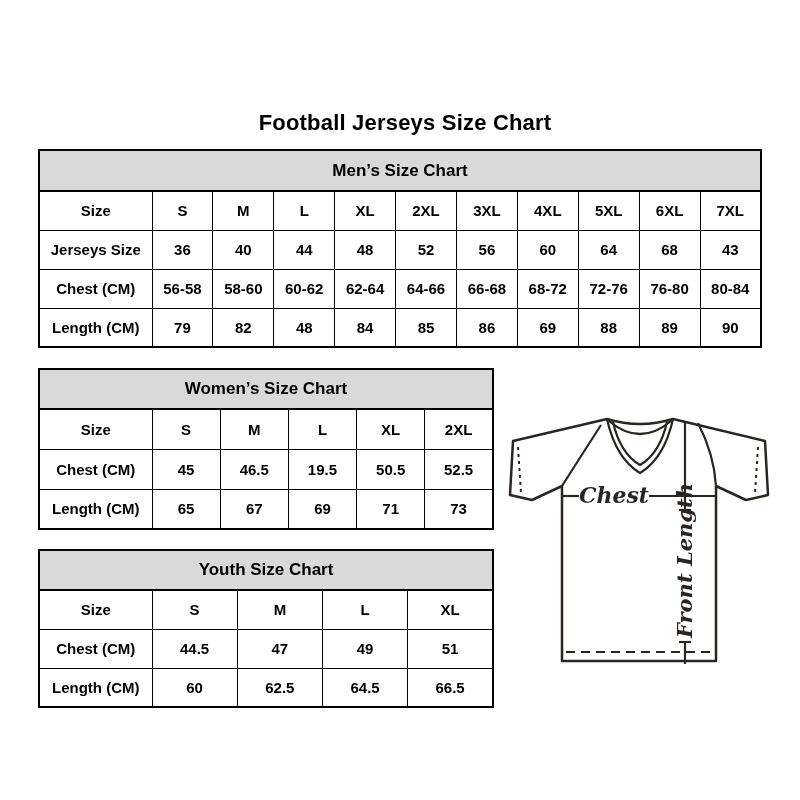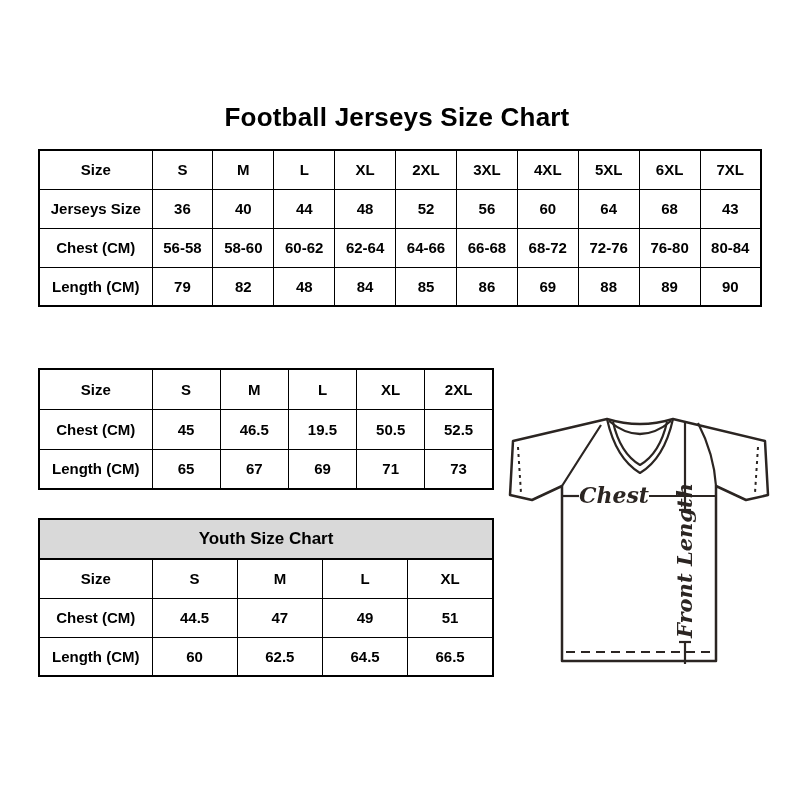--- a/index.html
+++ b/index.html
@@ -1,30 +1,30 @@
 <!DOCTYPE html>
 <html><head>
 <meta charset="utf-8">
 <style>
   html,body{margin:0;padding:0;background:#fff;}
   .canvas{position:relative;width:800px;height:800px;background:#fff;
           font-family:"Liberation Sans",sans-serif;color:#000;overflow:hidden;}
-  .title{position:absolute;top:94px;left:0;width:778px;margin:8px;
-         text-align:center;font-size:26px;font-weight:bold;letter-spacing:.2px;}
+  .title{position:absolute;top:94px;left:0;width:778px;margin:16px;
+         text-align:center;font-size:22px;font-weight:bold;letter-spacing:.2px;}
   table.size-table{position:absolute;border-collapse:collapse;table-layout:fixed;
                    background:#fff;border:2px solid #000;}
   .size-table th,.size-table td{border:1px solid #000;padding:0;margin:0;
                    font-weight:bold;text-align:center;vertical-align:middle;
                    font-size:15px;color:#000;overflow:hidden;white-space:nowrap;}
   .size-table tr.band th{background:#d9d9d9;font-size:17px;border-bottom:2px solid #000;}
   .t-men{left:38px;top:149px;width:724px;}
   .t-men tr{height:39px;} .t-men tr.band{height:41px;}
   .t-women{left:38px;top:368px;width:456px;}
   .t-women tr{height:40px;} .t-women tr.band{height:40px;}
-  .t-youth{left:38px;top:518px;width:456px;}
+  .t-youth{left:38px;top:549px;width:456px;}
   .t-youth tr{height:39px;} .t-youth tr.band{height:40px;}
   col.lab{width:113px;}
   .jersey{position:absolute;left:495px;top:398px;}
   .jersey .ln{stroke:#2b2522;fill:none;stroke-width:2.2;stroke-linecap:butt;stroke-linejoin:round;}
   .jersey .outline{stroke:#2b2522;fill:#fff;stroke-width:2.5;stroke-linejoin:round;}
   .jersey .dash{stroke:#2b2522;fill:none;stroke-width:2.2;stroke-dasharray:9 6;}
   .jersey .dots{stroke:#2b2522;fill:none;stroke-width:2;stroke-dasharray:3 4;}
   .jersey text{fill:#2b2522;font-family:"DejaVu Serif",serif;
                font-style:italic;font-weight:bold;}
 </style>
@@ -43,20 +43,23 @@
         <col>
         <col>
         <col>
         <col>
         <col>
         <col>
         <col>
         <col>
       </colgroup>
     <tbody>
+        <tr class="band">
+      <th colspan="11">Men’s Size Chart</th>
+    </tr>
     <tr>
       <th>Size</th>
       <td>S</td>
       <td>M</td>
       <td>L</td>
       <td>XL</td>
       <td>2XL</td>
       <td>3XL</td>
       <td>4XL</td>
       <td>5XL</td>
@@ -108,20 +111,23 @@
   <table class="size-table t-women">
     <colgroup>
         <col class="lab">
         <col>
         <col>
         <col>
         <col>
         <col>
       </colgroup>
     <tbody>
+        <tr class="band">
+      <th colspan="6">Women’s Size Chart</th>
+    </tr>
     <tr>
       <th>Size</th>
       <td>S</td>
       <td>M</td>
       <td>L</td>
       <td>XL</td>
       <td>2XL</td>
     </tr>
     <tr>
       <th>Chest (CM)</th>

